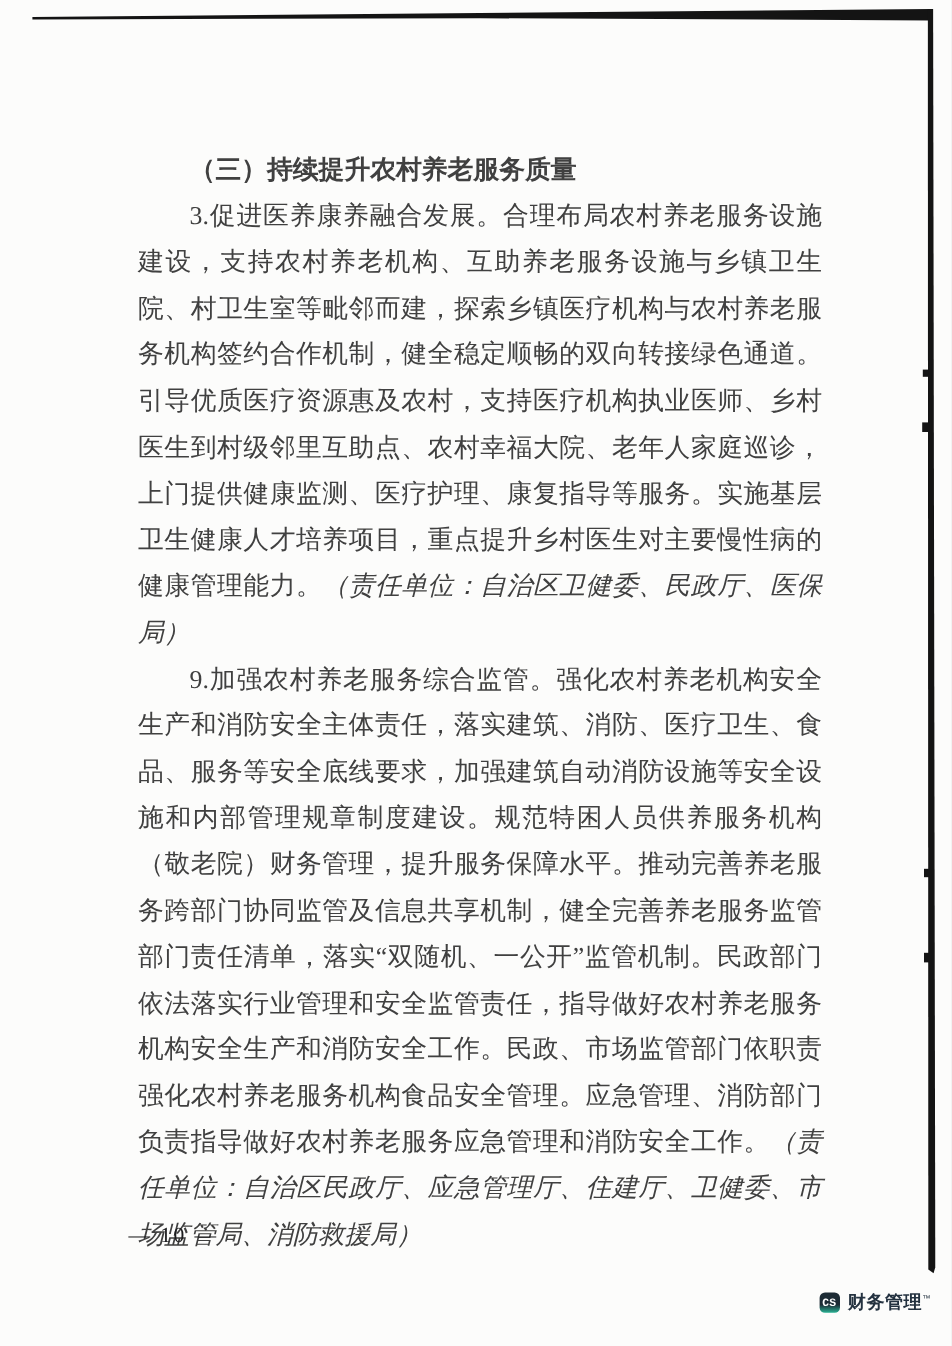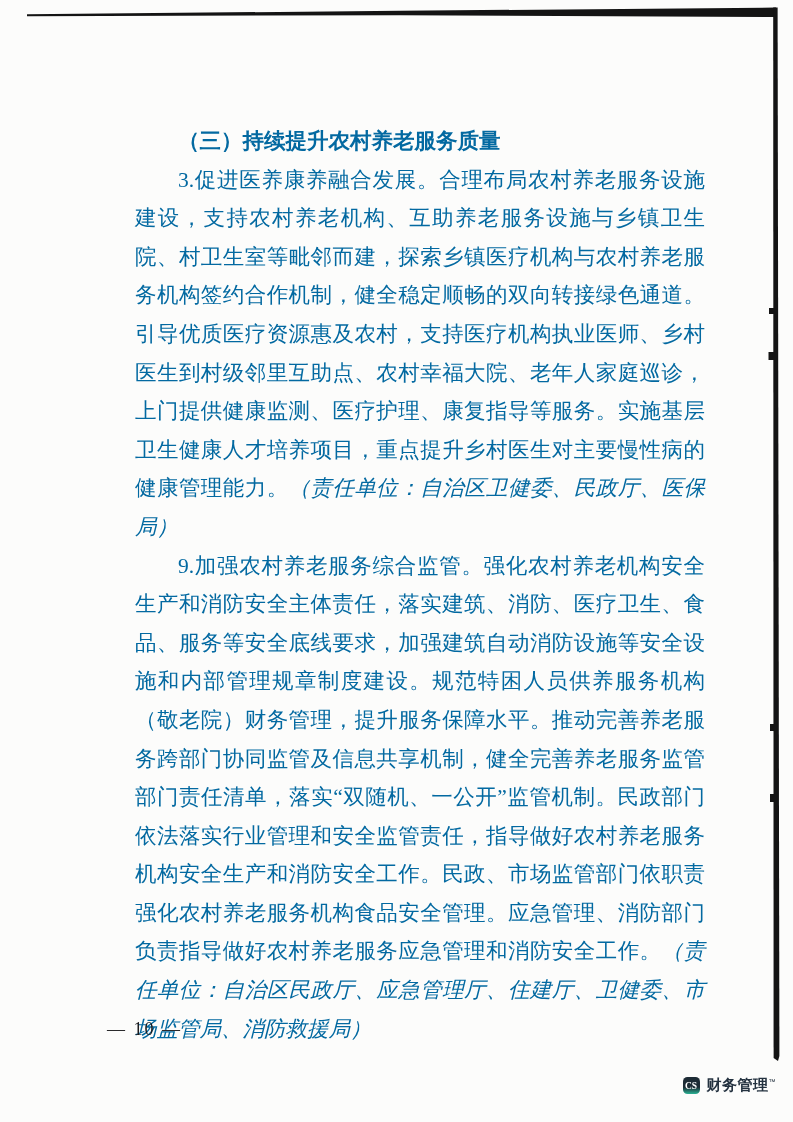--- a/index.html
+++ b/index.html
@@ -16,24 +16,23 @@
     left: 0; top: 0;
     pointer-events: none;
   }
   .content {
     position: absolute;
     left: 115px;
     top: 122px;
     width: 570px;
     font-size: 21.5px;
     line-height: 38.6px;
-    color: #0369a1;
+    color: #404040;
     text-align: justify;
     font-weight: 500;
-    margin-left: 20px;
   }
   .heading {
     font-weight: 700;
     text-indent: 2em;
   }
   .para {
     margin: 0;
     text-indent: 2em;
   }
   .resp {
@@ -61,21 +60,21 @@
     display: flex;
     align-items: center;
     gap: 7px;
   }
   .wm-badge {
     width: 17px;
     height: 17px;
     border-radius: 4.5px;
     background: linear-gradient(to bottom, #1d2b35 60%, #2ab294 100%);
     color: #ffffff;
-    font-family: Liberation Serif, serif;
+    font-family: Liberation Mono, monospace;
     font-weight: 700;
     font-size: 9.5px;
     display: flex;
     align-items: center;
     justify-content: center;
   }
   .wm-name {
     font-family: "Liberation Sans", sans-serif;
     font-size: 15px;
     font-weight: 700;

